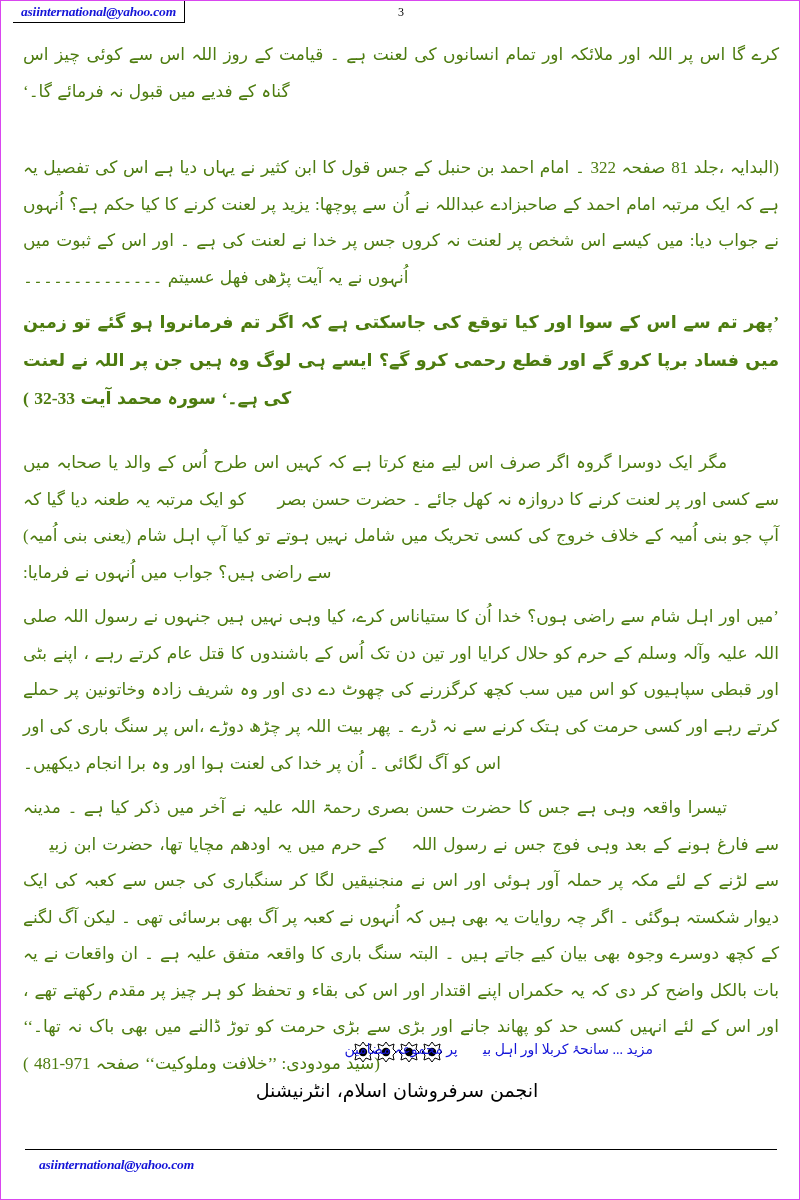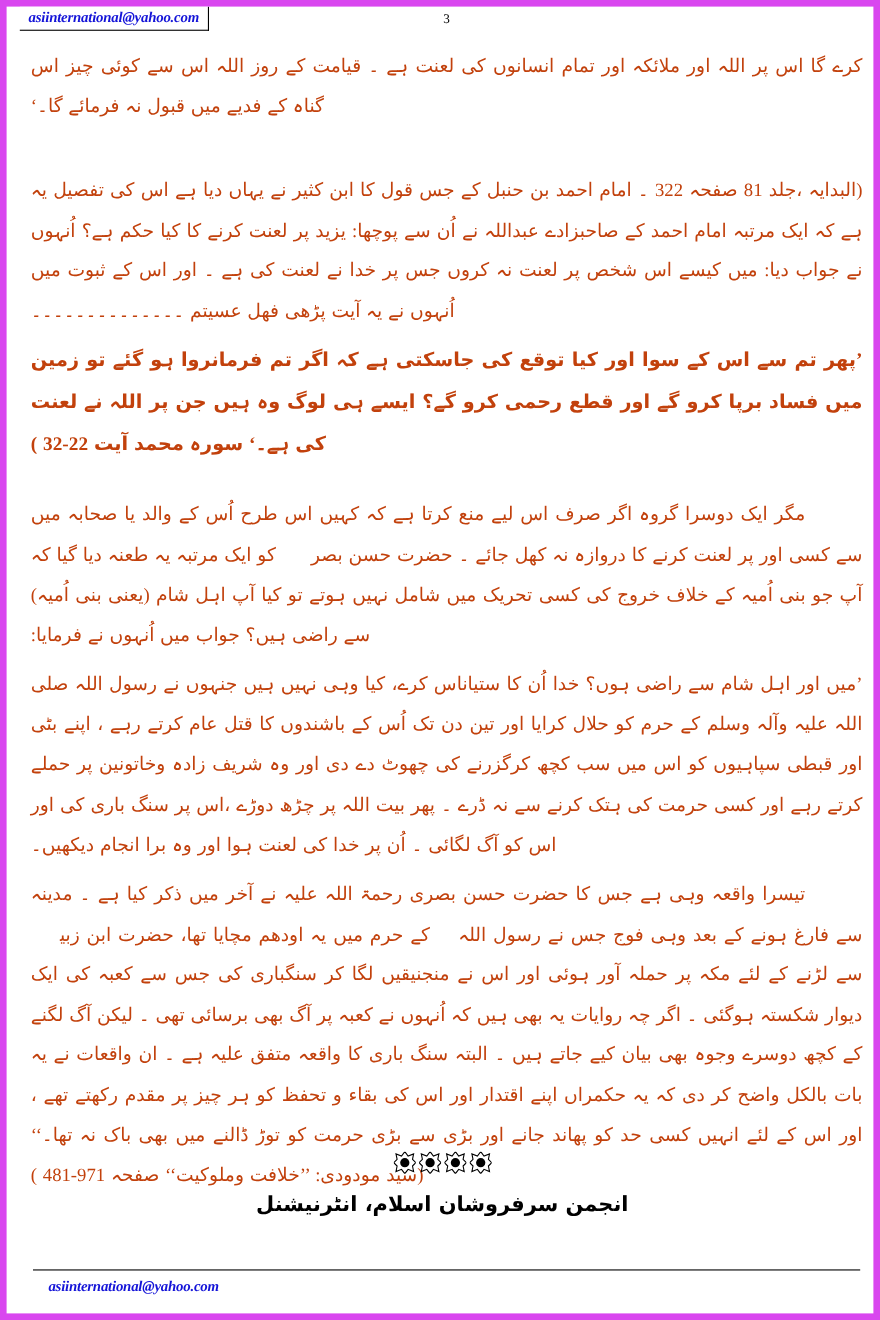--- a/index.html
+++ b/index.html
@@ -10,21 +10,21 @@
   body {
     font-family: "Liberation Serif", serif;
   }
   .page {
     position: relative;
     width: 800px;
     height: 1200px;
     background: #ffffff;
     overflow: hidden;
     box-sizing: border-box;
-    border: 6px solid #d946ef;
+    border: 1px solid #d946ef;
   }
 
   
   .header {
     position: absolute;
     top: 0;
     left: 0;
     width: 800px;
     height: 24px;
   }
@@ -62,21 +62,21 @@
     position: absolute;
     top: 36px;
     left: 22px;
     width: 756px;
   }
   .para {
     direction: rtl;
     text-align: justify;
     text-align-last: left;
     unicode-bidi: bidi-override;
-    color: #c2410c;
+    color: #4d7c0f;
     font-family: "Liberation Serif", "DejaVu Sans", serif;
     font-size: 17px;
     line-height: 2.15;
     margin: 0 0 8px 0;
     word-spacing: 1px;
     filter: blur(0.18px);
   }
   .para.indent {
     text-indent: 52px;
   }
@@ -123,21 +123,21 @@
   
   .org-name {
     position: absolute;
     left: 0;
     top: 1078px;
     width: 792px;
     text-align: center;
     direction: rtl;
     unicode-bidi: bidi-override;
     font-family: "DejaVu Sans", "Liberation Sans", sans-serif;
-    font-weight: bold;
+    font-weight: normal;
     font-size: 19px;
     color: #000000;
     letter-spacing: 0.5px;
   }
 
   
   .footer-rule {
     position: absolute;
     left: 24px;
     top: 1148px;
@@ -193,21 +193,21 @@
 
     <p class="para">کرے گا  اس پر اللہ اور ملائکہ اور تمام انسانوں کی لعنت ہے ۔ قیامت کے روز اللہ اس سے کوئی چیز اس گناہ کے فدیے میں قبول نہ فرمائے گا۔‘</p>
 
     <div class="spacer-md"></div>
 
 
     <div class="spacer-lg"></div>
 
     <p class="para">(البدایہ ،جلد 18 صفحہ 223 ۔ امام احمد بن حنبل کے جس قول کا ابن کثیر نے یہاں دیا ہے اس کی تفصیل یہ ہے کہ ایک مرتبہ امام احمد کے صاحبزادے عبداللہ نے اُن سے پوچھا: یزید پر لعنت کرنے کا کیا حکم ہے؟ اُنہوں نے جواب دیا:  میں کیسے اس شخص پر لعنت نہ کروں جس پر خدا نے لعنت کی ہے ۔  اور اس کے ثبوت میں اُنہوں نے یہ آیت پڑھی فھل عسیتم ۔۔۔۔۔۔۔۔۔۔۔۔۔۔</p>
 
-    <p class="para bold-quote">’پھر تم سے اس کے سوا اور کیا توقع کی جاسکتی ہے کہ اگر تم فرمانروا ہو گئے تو زمین میں فساد برپا کرو گے اور قطع رحمی کرو گے؟ ایسے ہی لوگ وہ ہیں جن پر اللہ نے لعنت کی ہے۔‘ سورہ محمد آیت 22-23 )</p>
+    <p class="para bold-quote">’پھر تم سے اس کے سوا اور کیا توقع کی جاسکتی ہے کہ اگر تم فرمانروا ہو گئے تو زمین میں فساد برپا کرو گے اور قطع رحمی کرو گے؟ ایسے ہی لوگ وہ ہیں جن پر اللہ نے لعنت کی ہے۔‘ سورہ محمد آیت 33-23 )</p>
 
     <div class="spacer-lg"></div>
 
     <p class="para indent">مگر ایک دوسرا گروہ اگر صرف اس لیے منع کرتا ہے کہ کہیں اس طرح اُس کے والد یا صحابہ میں سے کسی اور پر لعنت کرنے کا دروازہ نہ کھل جائے ۔ حضرت حسن بصریؒ کو ایک مرتبہ یہ طعنہ دیا گیا کہ آپ جو بنی اُمیہ کے خلاف خروج کی کسی تحریک میں شامل نہیں ہوتے تو کیا آپ اہل شام (یعنی بنی اُمیہ) سے راضی ہیں؟ جواب میں اُنہوں نے فرمایا:</p>
 
     <p class="para">’میں اور اہل شام سے راضی ہوں؟ خدا اُن کا ستیاناس کرے، کیا وہی نہیں ہیں جنہوں نے رسول اللہ صلی اللہ علیہ وآلہ وسلم کے حرم کو حلال کرایا اور تین دن تک اُس کے باشندوں کا قتل عام کرتے رہے ،  اپنے بٹی اور قبطی سپاہیوں کو اس میں سب کچھ کرگزرنے کی چھوٹ دے دی اور وہ شریف زادہ وخاتونین پر حملے کرتے رہے اور کسی حرمت کی ہتک کرنے سے نہ ڈرے ۔ پھر بیت اللہ پر چڑھ دوڑے ،اس پر سنگ باری کی اور اس کو آگ لگائی ۔ اُن پر خدا کی لعنت ہوا اور وہ برا انجام دیکھیں۔</p>
 
     <p class="para indent">تیسرا واقعہ وہی ہے جس کا حضرت حسن بصری رحمۃ اللہ علیہ نے آخر میں ذکر کیا ہے ۔ مدینہ سے فارغ ہونے کے بعد وہی فوج جس نے رسول اللہ ﷺ کے حرم میں یہ اودھم مچایا تھا،  حضرت ابن زبیرؓ سے لڑنے کے لئے مکہ پر حملہ آور ہوئی اور اس نے منجنیقیں لگا کر سنگباری کی جس سے کعبہ کی ایک دیوار شکستہ ہوگئی ۔ اگر چہ روایات یہ بھی ہیں کہ اُنہوں نے کعبہ پر آگ بھی برسائی تھی ۔ لیکن آگ لگنے کے کچھ دوسرے وجوہ بھی بیان کیے جاتے ہیں ۔ البتہ سنگ باری کا واقعہ متفق علیہ ہے ۔ ان واقعات نے یہ بات بالکل واضح کر دی کہ یہ حکمراں اپنے اقتدار اور اس کی بقاء و تحفظ کو ہر چیز پر مقدم رکھتے تھے ، اور اس کے لئے انہیں کسی حد کو پھاند جانے اور بڑی سے بڑی حرمت کو توڑ ڈالنے میں بھی باک نہ تھا۔‘‘ (سید مودودی:  ’’خلافت وملوکیت‘‘ صفحہ 179-184 )</p>
 
   </div>
@@ -232,20 +232,21 @@
           <circle cx="10" cy="10" r="4.2" fill="#000000"></circle>
         </svg>
       </span>
       <span class="ornament">
         <svg width="20" height="20" viewBox="0 0 20 20">
           <polygon points="10,0 13,4 18,2 17,7 20,10 17,13 18,18 13,16 10,20 7,16 2,18 3,13 0,10 3,7 2,2 7,4" fill="#ffffff" stroke="#000000" stroke-width="1"></polygon>
           <circle cx="10" cy="10" r="4.2" fill="#000000"></circle>
         </svg>
       </span>
     </div>
+    <div class="note-text">مزید ...  سانحۂ کربلا اور اہل بیتؓ پر مجموعہ مضامین</div>
   </div>
 
   <div class="org-name">انجمن سرفروشان اسلام، انٹرنیشنل</div>
 
   <div class="footer-rule"></div>
   <div class="footer">
     <span class="footer-email">asiinternational@yahoo.com</span>
   </div>
 
 </div>

